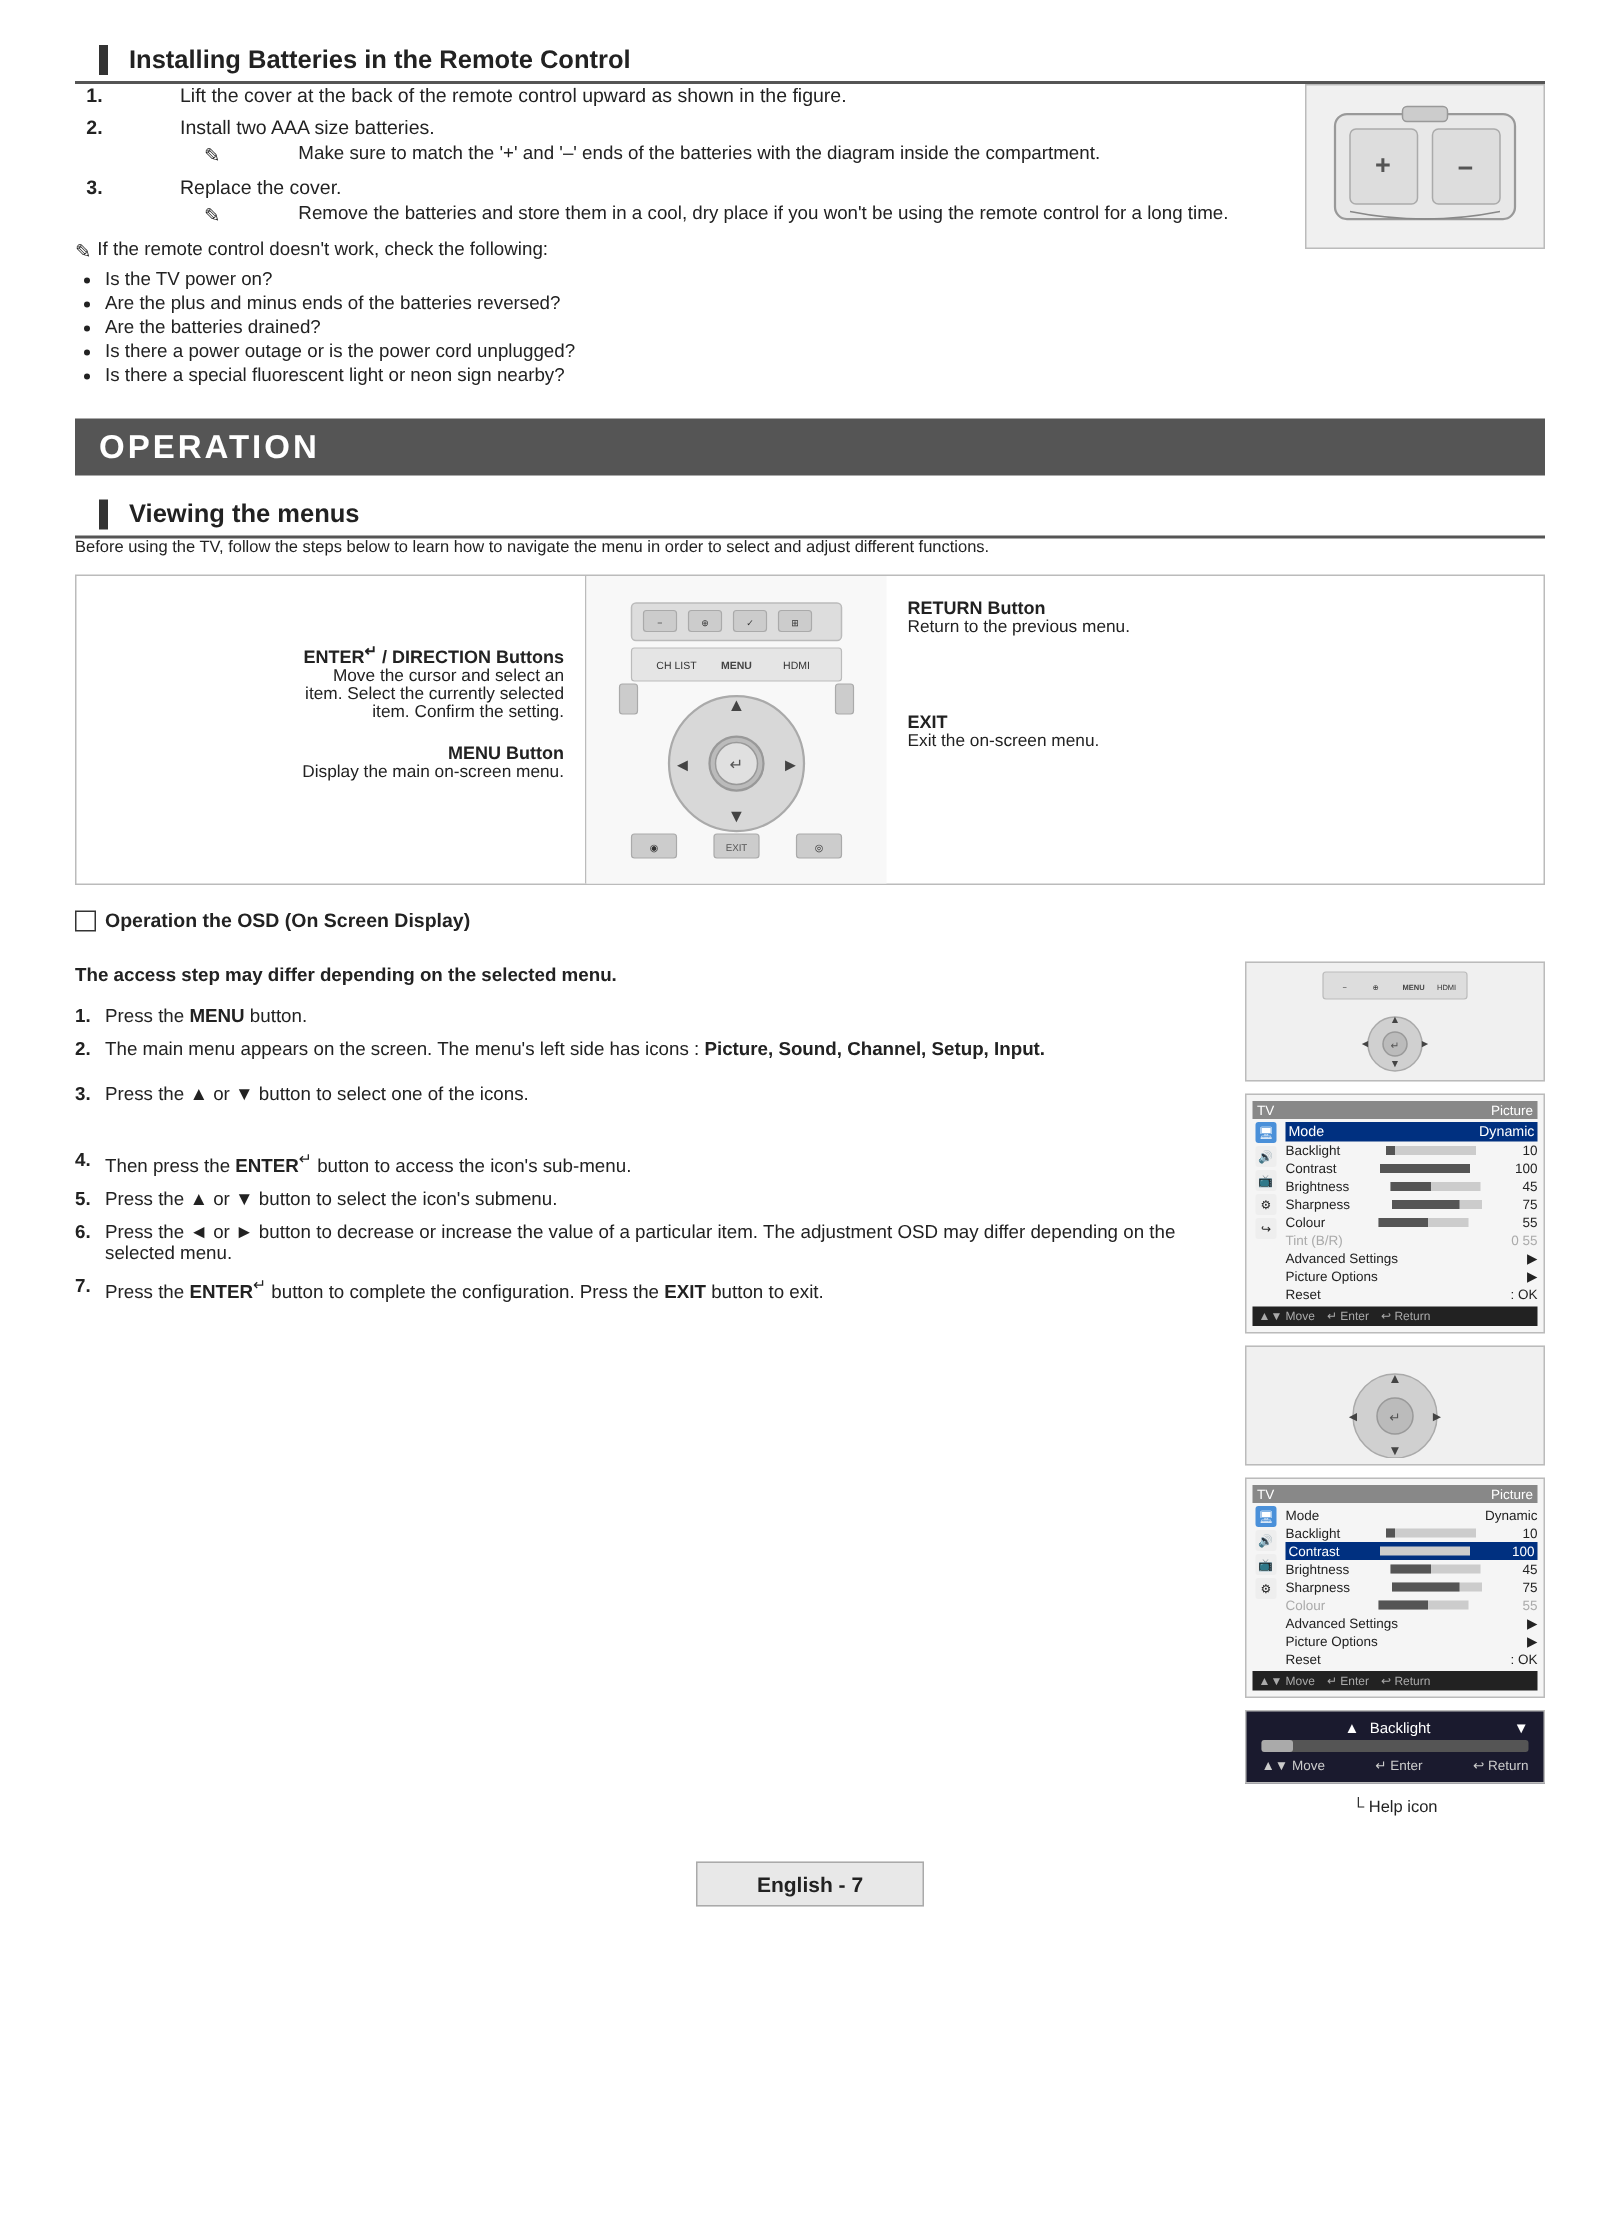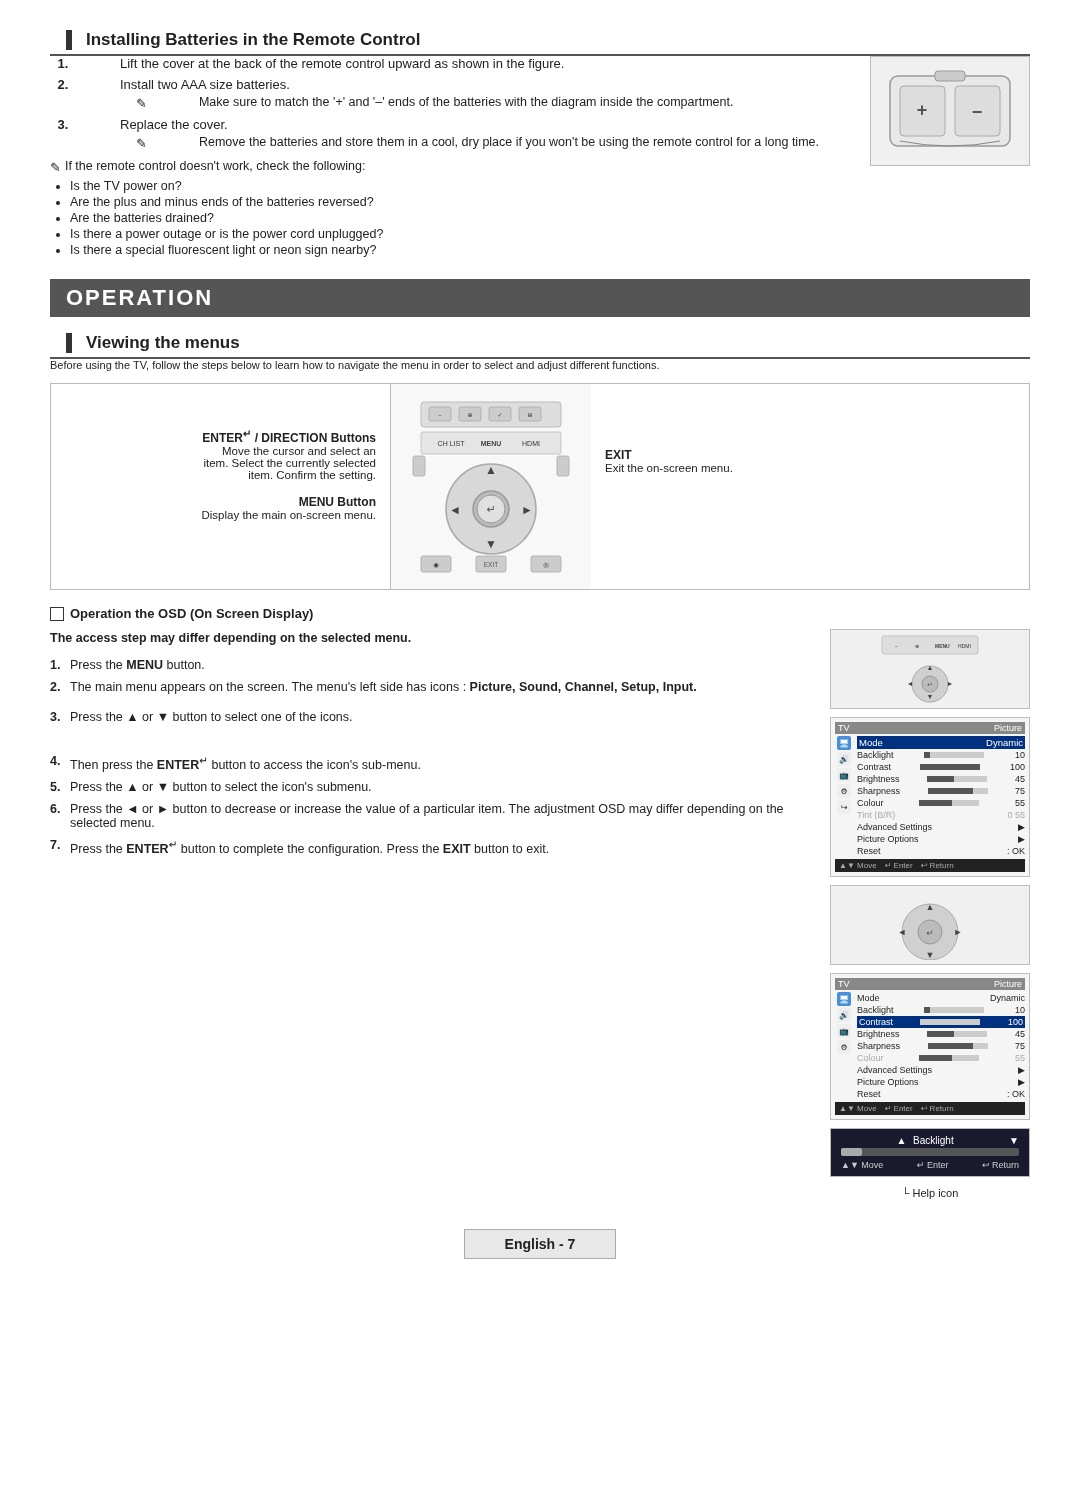--- a/index.html
+++ b/index.html
@@ -165,21 +165,21 @@
     .osd-section {
       margin-top: 10px;
     }
 
     .osd-header {
       display: flex;
       align-items: center;
       gap: 6px;
       font-weight: bold;
       font-size: 13px;
-      margin-bottom: 8px;
+      margin-bottom: 20px;
     }
 
     .checkbox-icon {
       width: 14px;
       height: 14px;
       border: 1.5px solid #333;
       display: inline-block;
       flex-shrink: 0;
     }
 
@@ -421,20 +421,24 @@
         <rect x="120" y="162" width="30" height="16" rx="2" fill="#ccc" stroke="#aaa" stroke-width="0.8"></rect>
         <text x="25" y="173" font-size="6.5" text-anchor="middle" fill="#333">◉</text>
         <text x="80" y="173" font-size="6.5" text-anchor="middle" fill="#555">EXIT</text>
         <text x="135" y="173" font-size="6.5" text-anchor="middle" fill="#333">◎</text>
 
         <line x1="10" y1="20" x2="10" y2="20" stroke="#888" stroke-width="0.8"></line>
       </svg>
     </div>
 
     <div class="remote-right">
+      <div class="label-line" style="margin-bottom:30px;">
+        <div class="label-title">RETURN Button</div>
+        <div class="label-desc">Return to the previous menu.</div>
+      </div>
       <div class="label-line" style="margin-top:50px;">
         <div class="label-title">EXIT</div>
         <div class="label-desc">Exit the on-screen menu.</div>
       </div>
     </div>
   </div>
 
   <div class="osd-section">
     <div class="osd-header">
       <span class="checkbox-icon"></span>

